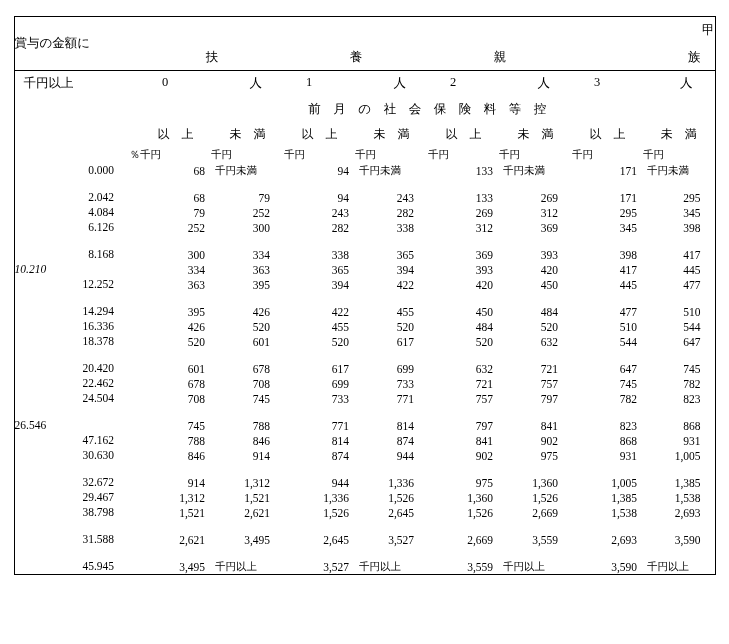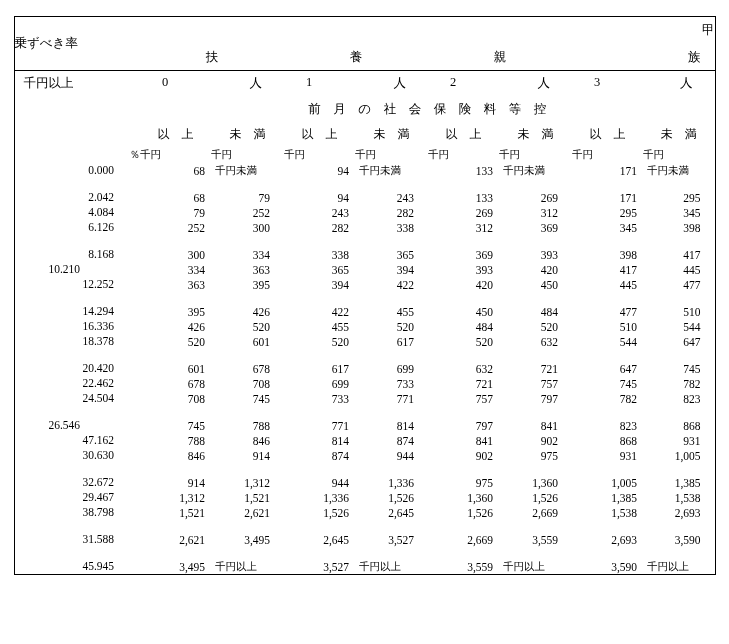--- a/index.html
+++ b/index.html
@@ -118,21 +118,21 @@
         <col style="width:73px">
       <col style="width:71px">
         <col style="width:73px">
       <col style="width:71px">
         <col style="width:72px">
     </colgroup>
     <tbody>
 
       <tr class="hdr-row">
         <td rowspan="2" class="br rate-label">
-          <div>乗ずべき率</div>
+          <div>賞与の金額に</div>
         </td>
         <td colspan="8" class="bb kazoku-cell">甲</td>
       </tr>
 
       <tr class="fuyou-row bb">
         <td colspan="2" class="ctr" style="text-align:center">扶</td>
         <td colspan="2" class="ctr" style="text-align:center">養</td>
         <td colspan="2" class="ctr" style="text-align:center">親</td>
         <td colspan="2" class="ctr" style="text-align:center;padding-right:14px;text-align:right">族</td>
       </tr>
@@ -268,21 +268,21 @@
           <td style="text-align: right; padding-right: 6px;">300</td>
           <td class="br" style="text-align: right; padding-right: 14px;">334</td>
           <td style="text-align: right; padding-right: 6px;">338</td>
           <td class="br" style="text-align: right; padding-right: 14px;">365</td>
           <td style="text-align: right; padding-right: 6px;">369</td>
           <td class="br" style="text-align: right; padding-right: 14px;">393</td>
           <td style="text-align: right; padding-right: 6px;">398</td>
           <td class="" style="text-align: right; padding-right: 14px;">417</td>
         </tr>
         <tr>
-          <td class="br" style="text-align: center; padding-right: 26px; height: 15px; line-height: 15px;">10.210</td>
+          <td class="br" style="text-align: left; padding-right: 26px; height: 15px; line-height: 15px; font-style: italic;">10.210</td>
           <td style="text-align: right; padding-right: 6px;">334</td>
           <td class="br" style="text-align: right; padding-right: 14px;">363</td>
           <td style="text-align: right; padding-right: 6px;">365</td>
           <td class="br" style="text-align: right; padding-right: 14px;">394</td>
           <td style="text-align: right; padding-right: 6px;">393</td>
           <td class="br" style="text-align: right; padding-right: 14px;">420</td>
           <td style="text-align: right; padding-right: 6px;">417</td>
           <td class="" style="text-align: right; padding-right: 14px;">445</td>
         </tr>
         <tr>
@@ -389,21 +389,21 @@
           <td style="height: 9px;">&nbsp;</td>
           <td class="br" style="height: 9px;">&nbsp;</td>
           <td style="height: 9px;">&nbsp;</td>
           <td class="br" style="height: 9px;">&nbsp;</td>
           <td style="height: 9px;">&nbsp;</td>
           <td class="br" style="height: 9px;">&nbsp;</td>
           <td style="height: 9px;">&nbsp;</td>
           <td class="" style="height: 9px;">&nbsp;</td>
         </tr>
         <tr>
-          <td class="br" style="text-align: center; padding-right: 26px; height: 15px; line-height: 15px;">26.546</td>
+          <td class="br" style="text-align: left; padding-right: 26px; height: 15px; line-height: 15px;">26.546</td>
           <td style="text-align: right; padding-right: 6px;">745</td>
           <td class="br" style="text-align: right; padding-right: 14px;">788</td>
           <td style="text-align: right; padding-right: 6px;">771</td>
           <td class="br" style="text-align: right; padding-right: 14px;">814</td>
           <td style="text-align: right; padding-right: 6px;">797</td>
           <td class="br" style="text-align: right; padding-right: 14px;">841</td>
           <td style="text-align: right; padding-right: 6px;">823</td>
           <td class="" style="text-align: right; padding-right: 14px;">868</td>
         </tr>
         <tr>

